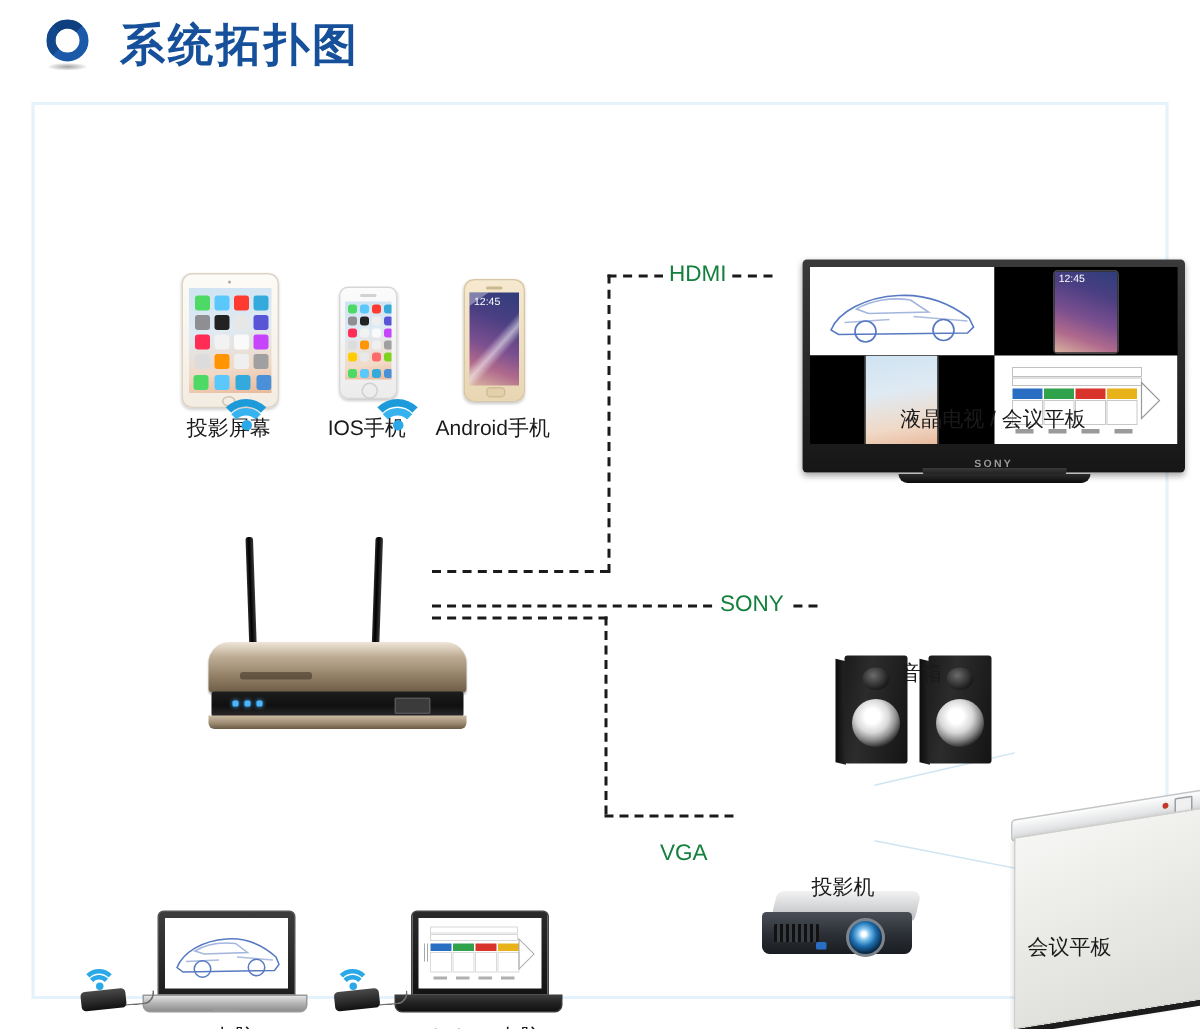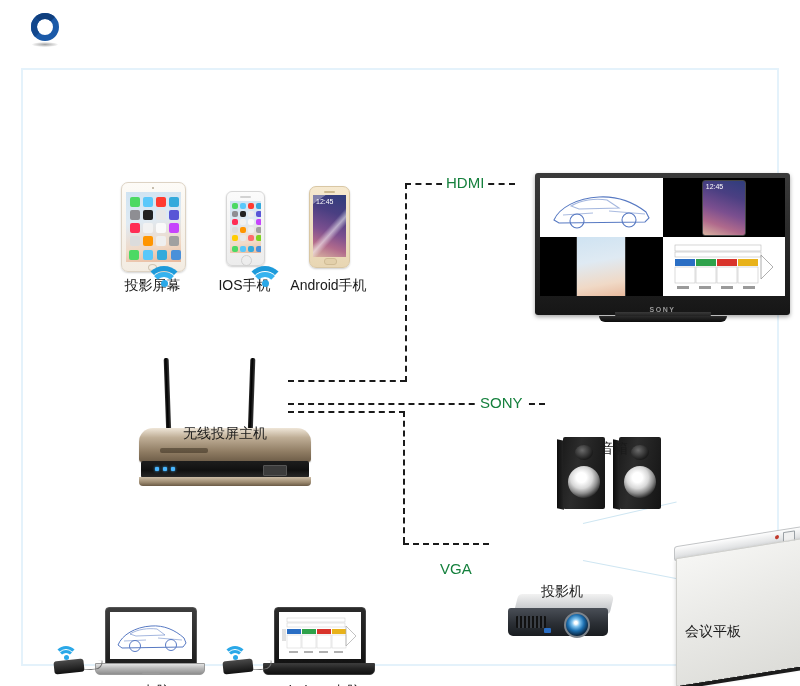--- a/index.html
+++ b/index.html
@@ -660,20 +660,21 @@
   }
 </style>
 </head>
 <body>
 
 <div id="header">
   <div id="header-icon">
     <div class="ring"></div>
     <div class="ring-shadow"></div>
   </div>
+  <div id="header-title">系统拓扑图</div>
 </div>
 
 <div id="frame">
 
   <div class="dash-h" style="left:265px; top:310px; width:118px;"></div>
   <div class="dash-v" style="left:382px; top:113px; height:199px;"></div>
   <div class="dash-h" style="left:382px; top:113px; width:110px;"></div>
   <div class="link-label" style="left:419px; top:105px;">HDMI</div>
 
   <div class="dash-h" style="left:265px; top:333px; width:257px;"></div>
@@ -782,21 +783,20 @@
     <div class="mid">
       <div class="leds">
           <i></i>
           <i></i>
           <i></i>
         </div>
       <div class="port"></div>
     </div>
     <div class="base"></div>
   </div>
-  <div class="node-label" style="left:126px; top:354px; width:152px;">无线投屏主机</div>
 
   <div id="tv">
     <div class="bezel">
       <div class="panel">
         <div class="tile tile-car">
           <svg width="105" height="48" viewBox="0 0 105 48">
             <g fill="none" stroke="#3a62b8" stroke-width="1.1" opacity="0.85">
               <path d="M5 36 C10 24 28 14 50 13 C68 12 84 18 97 28 L100 34 L96 38 L10 39 Z"></path>
               <path d="M22 22 C32 16 46 14 58 16 L70 24 L30 25 Z" opacity="0.55"></path>
               <circle cx="28" cy="37" r="7"></circle>
@@ -836,20 +836,21 @@
                 <rect x="74" y="45" width="12" height="3"></rect>
               </g>
           </svg>
         </div>
       </div>
       <div class="brand">SONY</div>
     </div>
     <div class="stand-neck"></div>
     <div class="stand-foot"></div>
   </div>
+  <div class="node-label" style="left:510px; top:200px; width:258px;">液晶电视 / 会议平板</div>
 
   <div id="speakers">
     <div class="spkbox" id="spk-left">
       <div class="side"></div>
         <div class="body"></div>
       <div class="tweet"></div>
       <div class="woof"></div>
     </div>
     <div class="spkbox" id="spk-right">
       <div class="side"></div>

